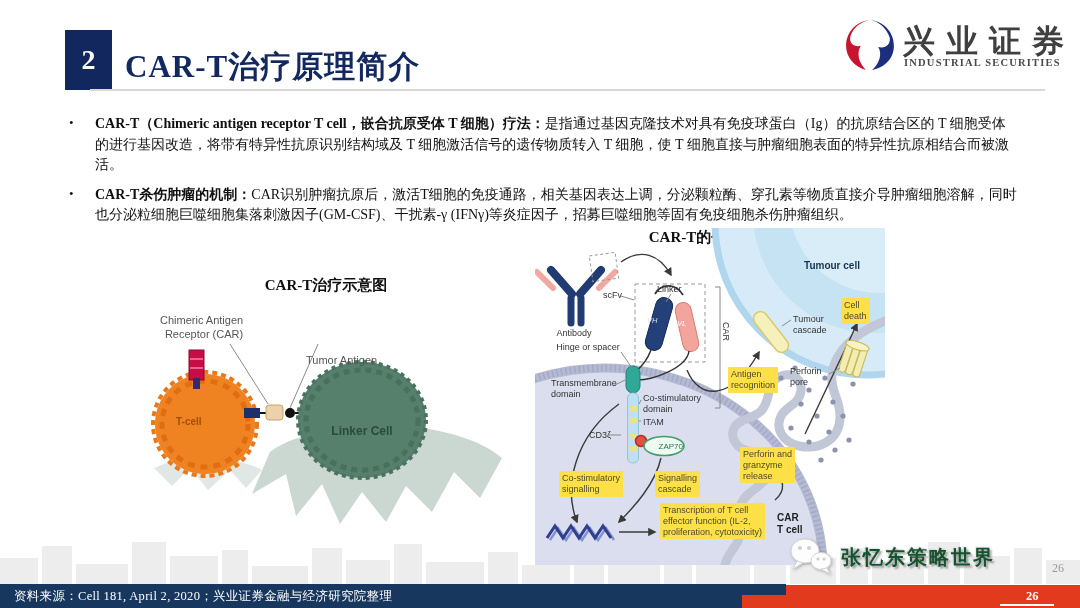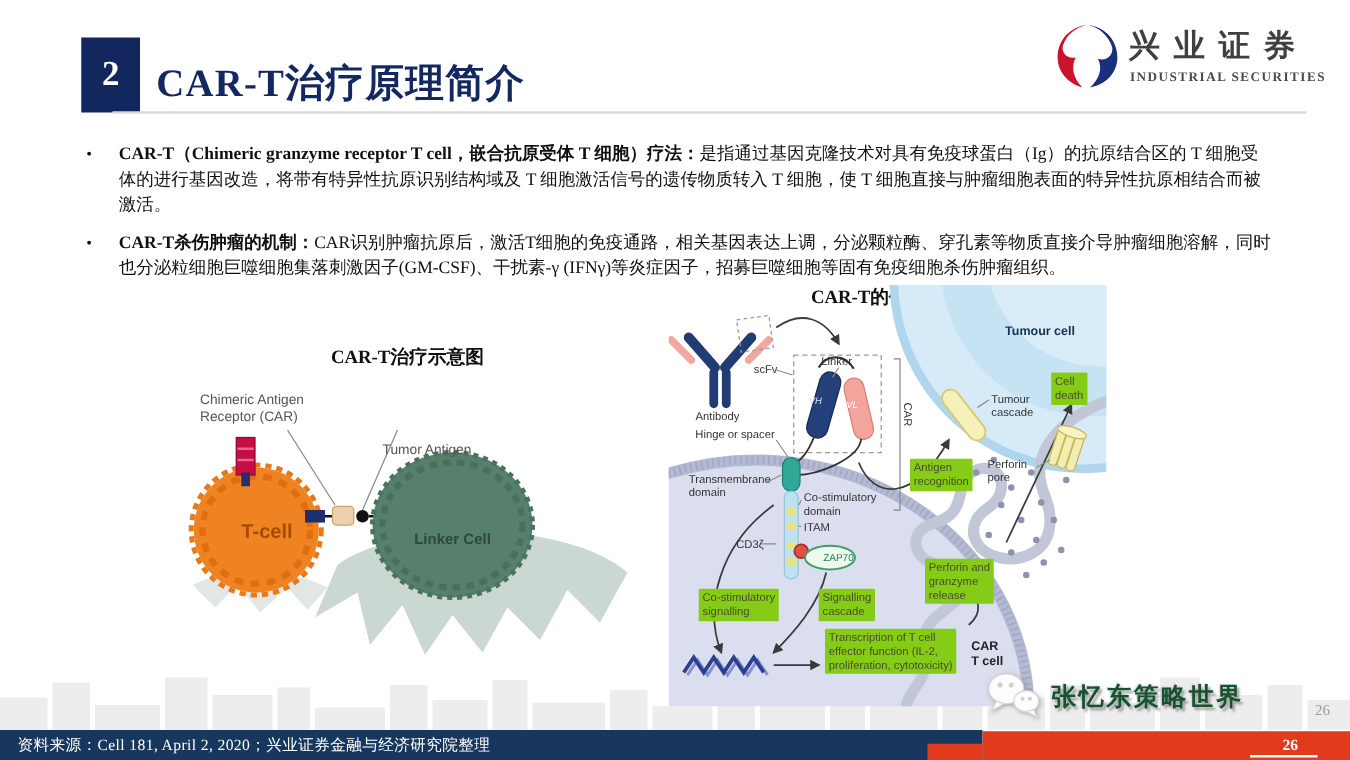--- a/index.html
+++ b/index.html
@@ -4,37 +4,37 @@
 <style>
   html,body{margin:0;padding:0;background:#fff;}
   #slide{position:relative;width:1080px;height:608px;background:#fff;overflow:hidden;
          font-family:"Liberation Serif","DejaVu Serif",serif;}
   
   .num-box{position:absolute;left:65px;top:30px;width:47px;height:60px;background:#12275e;
            color:#fff;font-size:28px;font-weight:bold;display:flex;align-items:center;justify-content:center;}
   .slide-title{position:absolute;left:125px;top:46px;font-size:31px;font-weight:bold;color:#13285f;letter-spacing:1px;}
   .title-rule{position:absolute;left:90px;top:89px;width:955px;height:2px;background:#d9d9d9;}
   .logo{position:absolute;left:843px;top:18px;width:235px;height:58px;}
-  .logo-cn{position:absolute;left:60px;top:2px;font-size:25px;font-weight:bold;color:#404040;letter-spacing:11px;white-space:nowrap;}
+  .logo-cn{position:absolute;left:60px;top:2px;font-size:32px;font-weight:bold;color:#404040;letter-spacing:11px;white-space:nowrap;}
   .logo-en{position:absolute;left:61px;top:39px;font-size:10.5px;font-weight:bold;color:#4a4a4a;letter-spacing:1.2px;
            font-family:"Liberation Serif",serif;white-space:nowrap;}
   .logo-mark{position:absolute;left:0;top:0;}
   
   .bullets{position:absolute;left:65px;top:114px;width:952px;font-size:14px;line-height:1.47;color:#101010;}
   .bullet{position:relative;padding-left:30px;margin-bottom:9px;}
   .bullet .dot{position:absolute;left:4px;top:-1px;font-size:13px;color:#101010;}
   .bullet b{font-weight:bold;}
   
   .diagram{position:absolute;}
   .dg-title{position:absolute;left:0;right:0;text-align:center;font-size:15px;font-weight:bold;color:#101010;}
   .dlabel{position:absolute;font-family:"Liberation Sans","DejaVu Sans",sans-serif;color:#555;
-          font-size:11px;line-height:1.25;}
+          font-size:11px;line-height:1.25;text-align:right;}
   .rlabel{position:absolute;font-family:"Liberation Sans","DejaVu Sans",sans-serif;color:#333;
           font-size:9px;line-height:1.2;}
-  .ylabel{background:#84cc16;padding:2px 3px;color:#4c4a2e;border-radius:1px;}
+  .ylabel{background:#fde047;padding:2px 3px;color:#4c4a2e;border-radius:1px;}
   .pre{white-space:pre-line;}
   
   .skyline{position:absolute;left:0;top:540px;width:1080px;height:44px;}
   .watermark{position:absolute;left:788px;top:536px;display:flex;align-items:center;gap:7px;z-index:40;}
   .watermark .wm-text{font-family:"Liberation Sans","DejaVu Sans",sans-serif;font-weight:bold;font-size:20px;
         color:#14532d;letter-spacing:2px;white-space:nowrap;
         text-shadow:2px 2px 2px rgba(130,130,130,.75),-1px -1px 1px rgba(200,200,200,.5);}
   .wm-icon{filter:drop-shadow(1.5px 1.5px 1.5px rgba(120,120,120,.55));}
   .page-ghost{position:absolute;left:1052px;top:561px;font-size:12px;color:#9a9a9a;z-index:41;}
   .footer-navy{position:absolute;left:0;top:584px;width:786px;height:24px;background:#17375e;z-index:30;}
@@ -62,21 +62,21 @@
       <path d="M27 2 C40 4 49 14 49 27 C49 39 40 48 28 50 C35 44 38 35 34 28 C41 30 46 25 45 19 C42 10 35 4 27 2 Z" fill="#1c2f7c"></path>
       <path d="M25 2 C20 12 21 22 26 27 C31 32 32 41 27 50 C22 41 21 32 24 26 C27 20 26 10 25 2 Z" fill="#ffffff"></path>
     </svg>
     <div class="logo-cn">兴业证券</div>
     <div class="logo-en">INDUSTRIAL SECURITIES</div>
   </div>
 
   <div class="bullets">
     <div class="bullet">
       <span class="dot">•</span>
-      <b>CAR-T（Chimeric granzyme receptor T cell，嵌合抗原受体 T 细胞）疗法：</b><span>是指通过基因克隆技术对具有免疫球蛋白（Ig）的抗原结合区的 T 细胞受体的进行基因改造，将带有特异性抗原识别结构域及 T 细胞激活信号的遗传物质转入 T 细胞，使 T 细胞直接与肿瘤细胞表面的特异性抗原相结合而被激活。</span>
+      <b>CAR-T（Chimeric antigen receptor T cell，嵌合抗原受体 T 细胞）疗法：</b><span>是指通过基因克隆技术对具有免疫球蛋白（Ig）的抗原结合区的 T 细胞受体的进行基因改造，将带有特异性抗原识别结构域及 T 细胞激活信号的遗传物质转入 T 细胞，使 T 细胞直接与肿瘤细胞表面的特异性抗原相结合而被激活。</span>
     </div>
     <div class="bullet">
       <span class="dot">•</span>
       <b>CAR-T杀伤肿瘤的机制：</b><span>CAR识别肿瘤抗原后，激活T细胞的免疫通路，相关基因表达上调，分泌颗粒酶、穿孔素等物质直接介导肿瘤细胞溶解，同时也分泌粒细胞巨噬细胞集落刺激因子(GM-CSF)、干扰素-γ (IFNγ)等炎症因子，招募巨噬细胞等固有免疫细胞杀伤肿瘤组织。</span>
     </div>
   </div>
 
   <svg class="skyline" viewBox="0 0 1080 44">
     <g fill="#ededed">
       <rect x="0" y="18" width="38" height="26"></rect>
@@ -132,21 +132,21 @@
       <ellipse cx="222" cy="148" rx="64" ry="58" fill="#567f6c"></ellipse>
       <ellipse cx="222" cy="148" rx="64" ry="58" fill="none" stroke="#4a7260" stroke-width="4" stroke-dasharray="4 4"></ellipse>
       <ellipse cx="222" cy="148" rx="56" ry="50" fill="none" stroke="#48705e" stroke-width="5" stroke-dasharray="6 5"></ellipse>
 
       <line x1="90" y1="72" x2="128" y2="132" stroke="#8a8a8a" stroke-width="1"></line>
       <line x1="178" y1="72" x2="150" y2="136" stroke="#8a8a8a" stroke-width="1"></line>
     </svg>
     <div class="dlabel pre" style="left:20px;top:42px;">Chimeric Antigen
 Receptor (CAR)</div>
     <div class="dlabel" style="left:166px;top:58px;margin-top:24px;">Tumor Antigen</div>
-    <div class="dlabel" style="left:36px;top:144px;width:58px;text-align:right;color:#a34d07;font-weight:bold;font-size:16px;">T-cell</div>
+    <div class="dlabel" style="left:36px;top:144px;width:58px;text-align:left;color:#a34d07;font-weight:bold;font-size:10px;">T-cell</div>
     <div class="dlabel" style="left:183px;top:152px;width:78px;text-align:center;color:#2b4a3b;font-weight:bold;font-size:12px;">Linker Cell</div>
   </div>
 
   <div class="diagram" style="left:535px;top:228px;width:350px;height:337px;">
     <div class="dg-title" style="top:0px;">CAR-T的作用机制</div>
     <svg width="350" height="337" viewBox="0 0 350 337" style="position:absolute;left:0;top:0;">
       <defs>
         <marker id="arr" viewBox="0 0 8 8" refX="6.5" refY="4" markerWidth="6" markerHeight="6" orient="auto-start-reverse">
           <path d="M0,0 L8,4 L0,8 Z" fill="#3a3a3a"></path>
         </marker>

